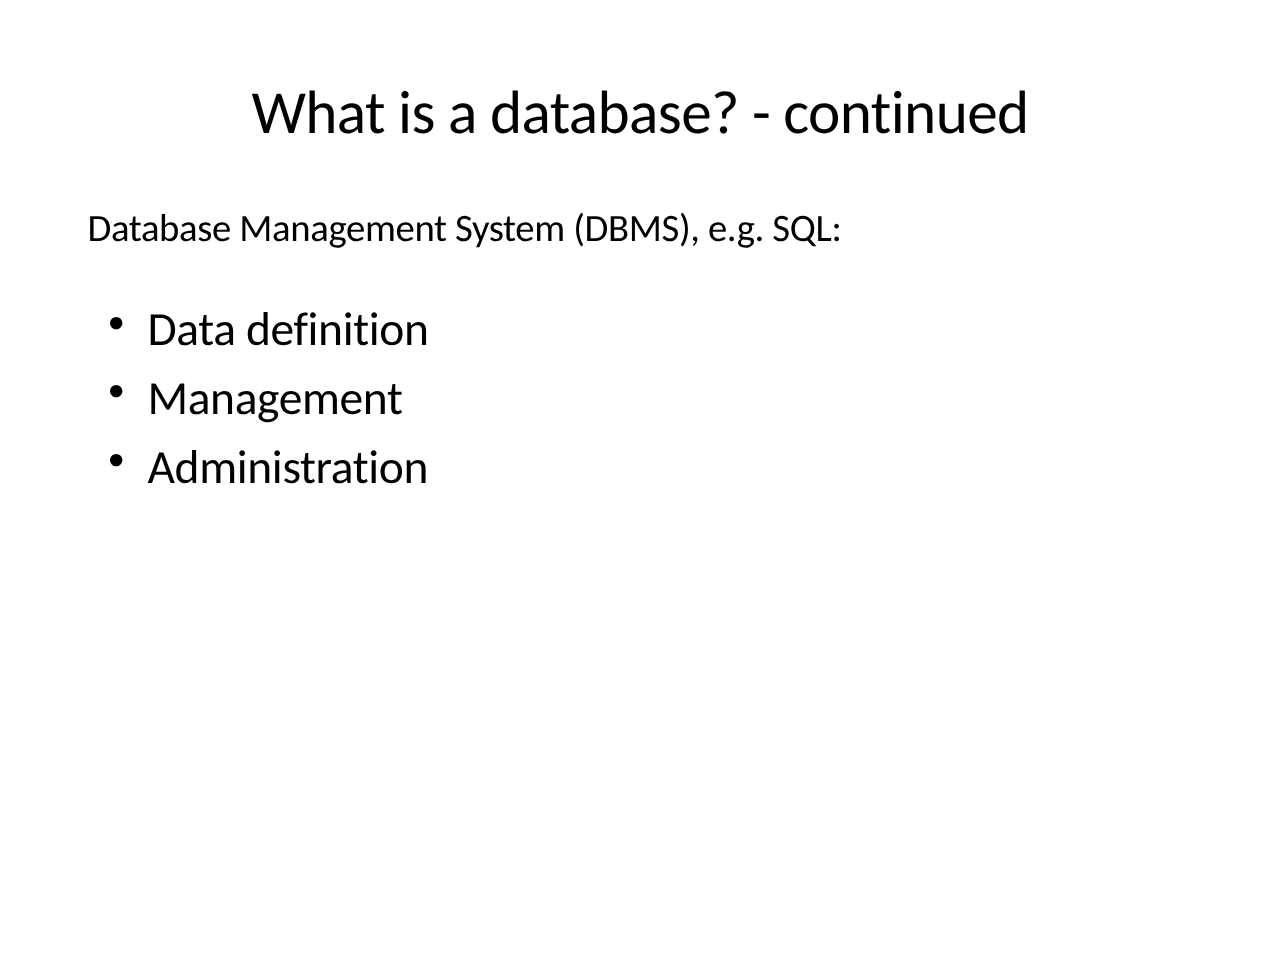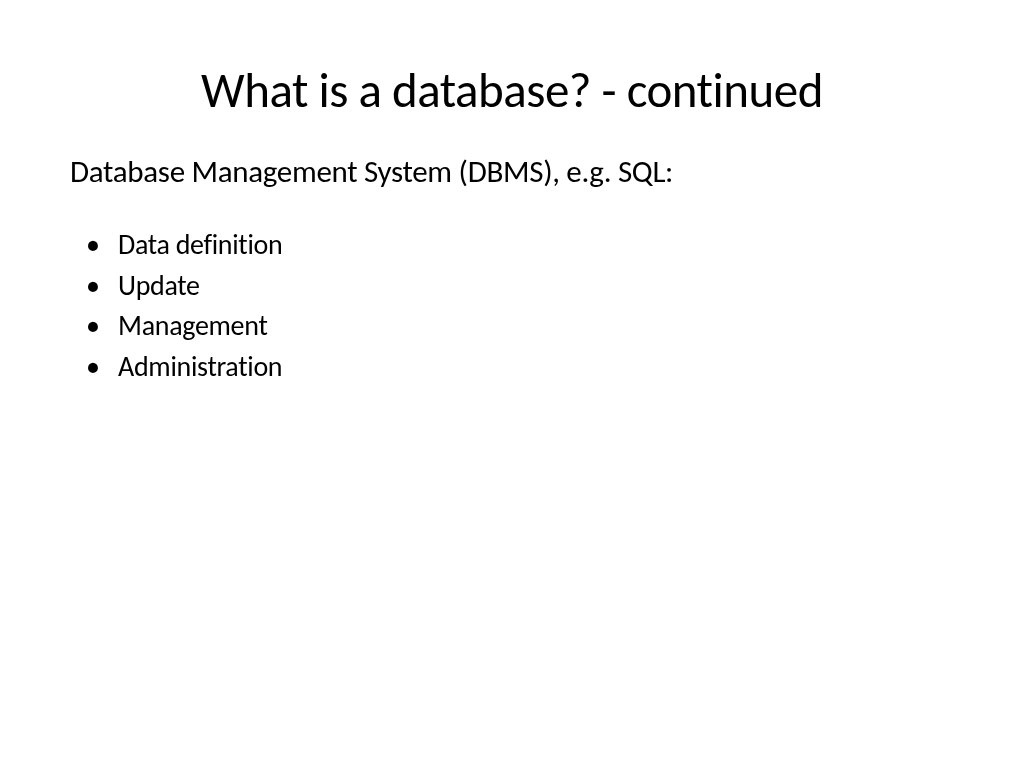--- a/index.html
+++ b/index.html
@@ -17,35 +17,35 @@
     }
     .slide {
       width: 100%;
       height: 100%;
       padding: 60px 70px 40px 70px;
     }
     .title {
       font-size: 49px;
       font-weight: 400;
       text-align: center;
-      margin-bottom: 32px;
+      margin-bottom: 44px;
       letter-spacing: -0.5px;
     }
     .subtitle {
       font-size: 31px;
       font-weight: 400;
       margin-bottom: 35px;
       letter-spacing: -0.3px;
     }
     .bullet-list {
       list-style: none;
       padding-left: 10px;
     }
     .bullet-list li {
-      font-size: 28px;
+      font-size: 38px;
       font-weight: 400;
       line-height: 1.45;
       position: relative;
       padding-left: 38px;
       letter-spacing: -0.3px;
     }
     .bullet-list li::before {
       content: "•";
       position: absolute;
       left: 6px;
@@ -54,17 +54,16 @@
     }
   </style>
 </head>
 <body>
 
 <div class="slide">
   <h1 class="title">What is a database? - continued</h1>
   <p class="subtitle">Database Management System (DBMS), e.g. SQL:</p>
   <ul class="bullet-list">
     <li>Data definition</li>
-    <li>Update</li>
     <li>Management</li>
     <li>Administration</li>
   </ul>
 </div>
 
 </body></html>

